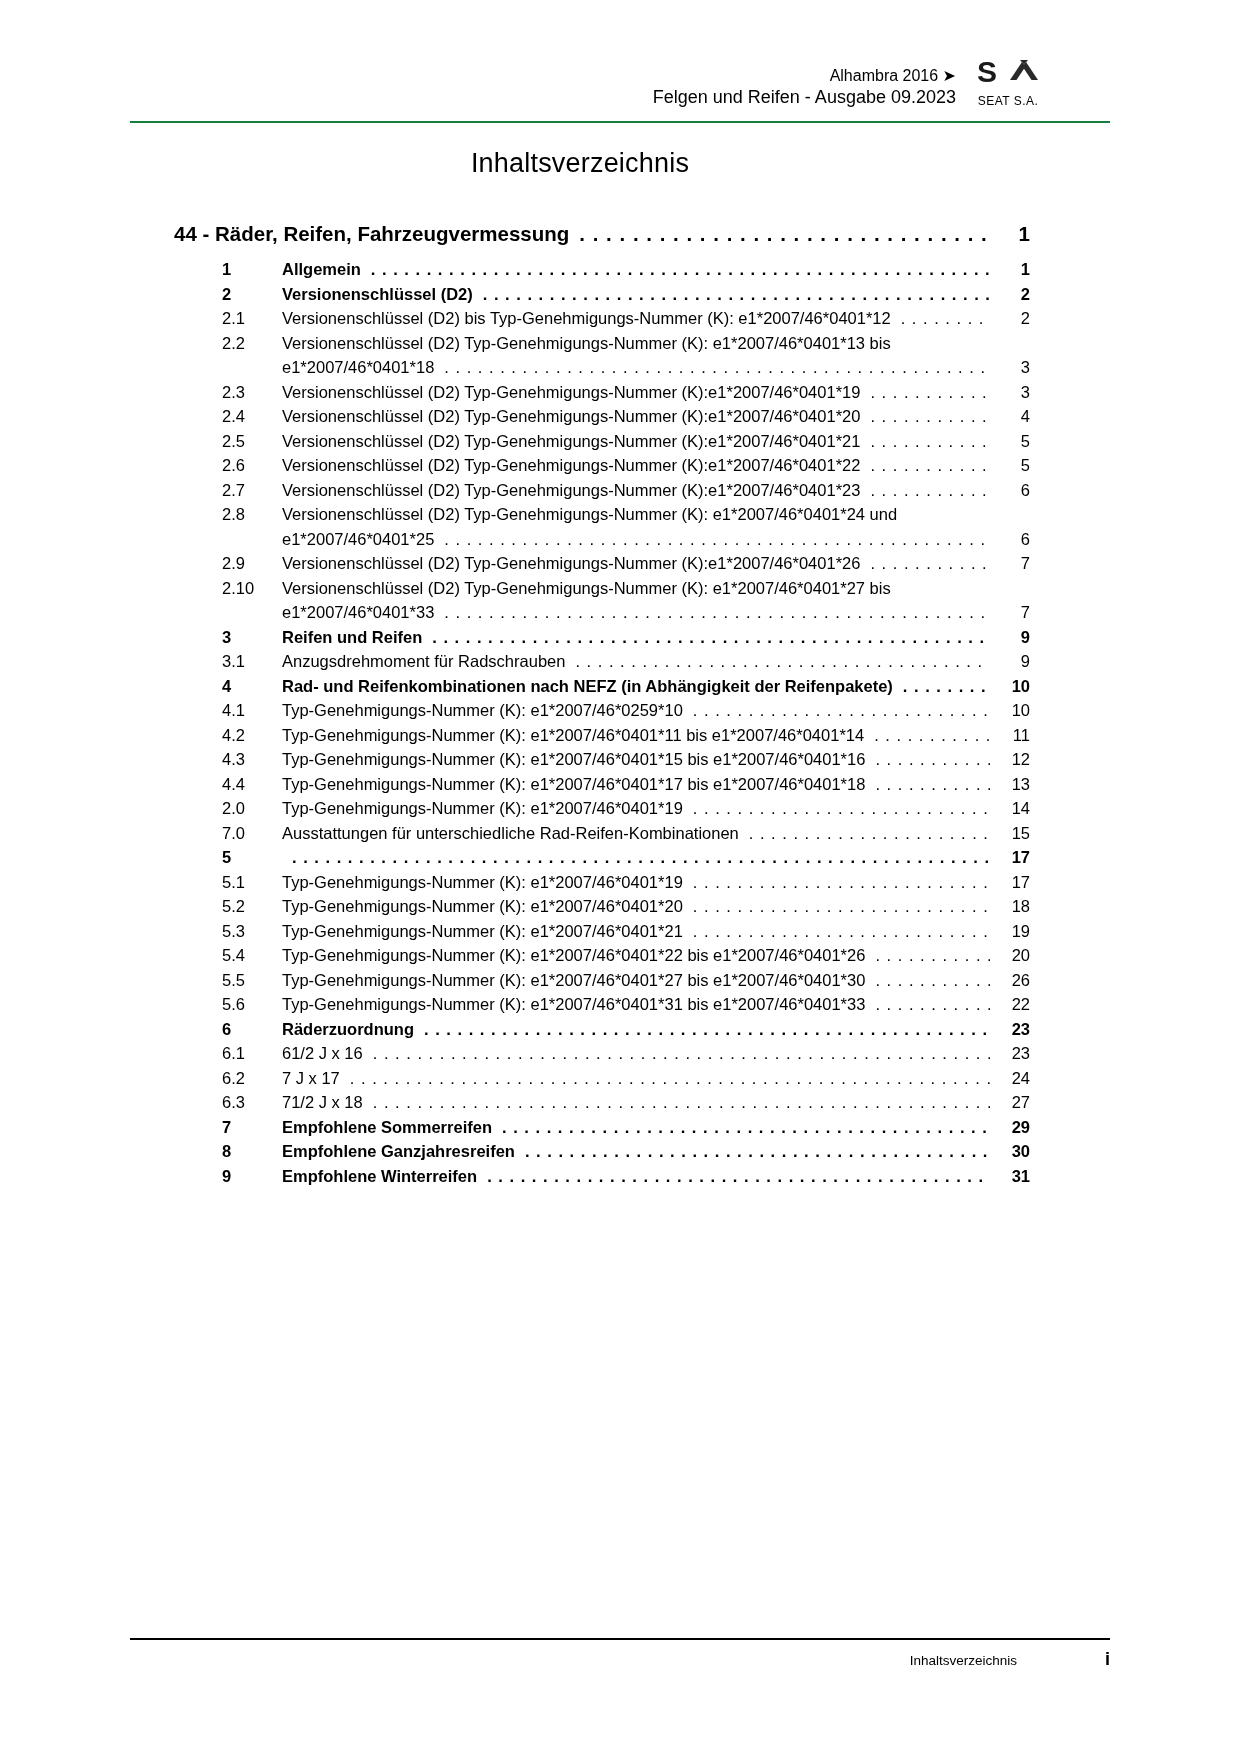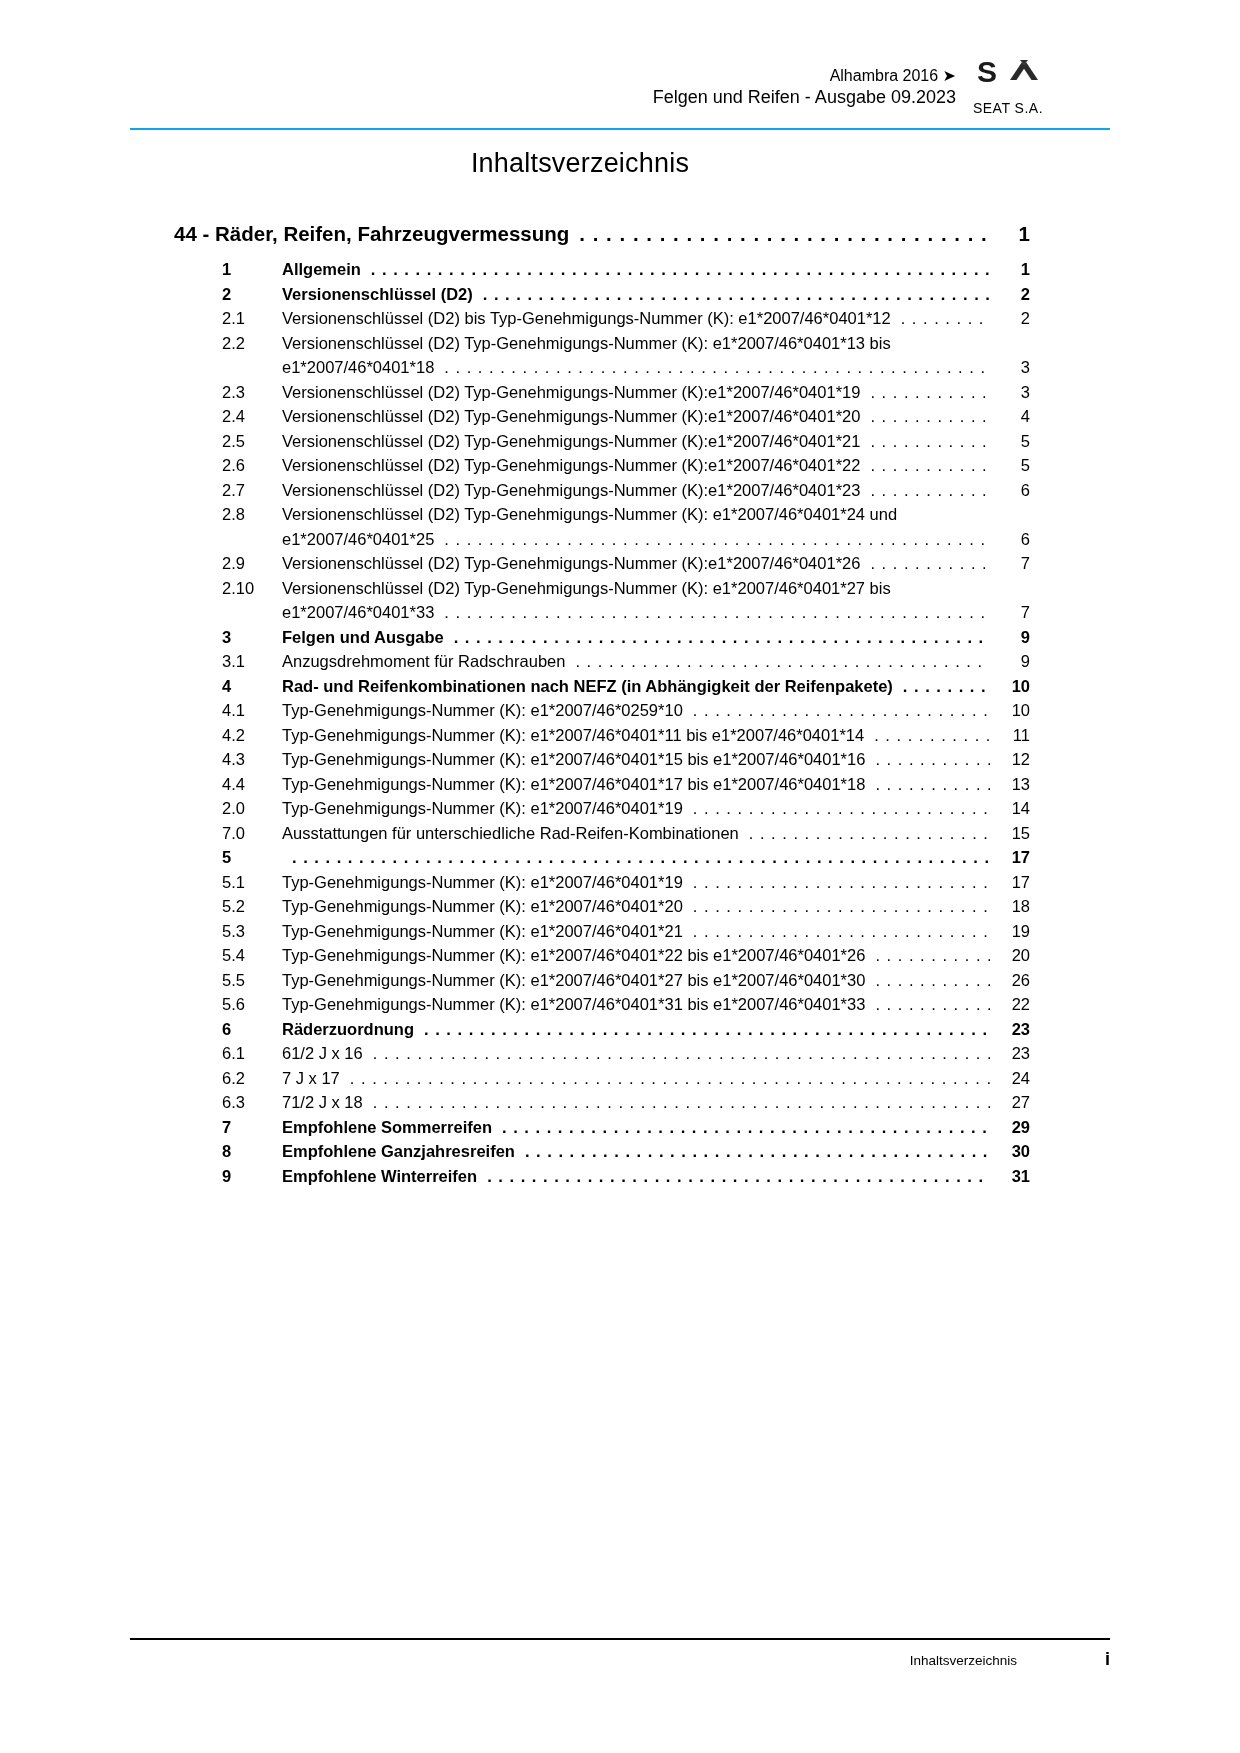--- a/index.html
+++ b/index.html
@@ -20,34 +20,34 @@
   
   .header {
     position: absolute;
     left: 130px;
     top: 54px;
     width: 980px;
     display: flex;
     justify-content: flex-end;
     align-items: flex-start;
     padding-bottom: 12px;
-    border-bottom: 2px solid #0ea5e9;
+    border-bottom: 2px solid #15803d;
   }
   .header-text { text-align: right; padding-top: 12px; }
   .header-model { font-size: 16px; line-height: 20px; }
   .header-subtitle { font-size: 18px; line-height: 23px; }
   .header-logos {
     margin-left: 14px;
     margin-right: 64px;
     width: 76px;
     text-align: center;
     flex: none;
   }
   .logo-row { display: flex; justify-content: center; align-items: center; gap: 6px; height: 34px; }
-  .brand-name { font-size: 14px; letter-spacing: 0.5px; margin-top: 12px; white-space: nowrap; }
+  .brand-name { font-size: 12px; letter-spacing: 0.5px; margin-top: 6px; white-space: nowrap; }
 
   
   .main { margin-left: 130px; width: 900px; padding-top: 148px; }
   .title { text-align: center; font-size: 27px; font-weight: 400; letter-spacing: 0.2px; }
   .toc { margin-top: 40px; margin-left: 44px; }
 
   .toc-row {
     display: flex;
     align-items: baseline;
     font-size: 16.5px;
@@ -206,21 +206,21 @@
           <span class="text">Versionenschlüssel (D2) Typ-Genehmigungs-Nummer (K): e1*2007/46*0401*27 bis</span>
         </div>
         <div class="toc-row">
           <span class="num"></span>
           <span class="text">e1*2007/46*0401*33</span>
           <span class="dots">. . . . . . . . . . . . . . . . . . . . . . . . . . . . . . . . . . . . . . . . . . . . . . . . . . . . . . . . . . . . . . . . . . . . . . . . . . . . . . . . . . . . . . . . . . . . . . . . . . . . . . . . . . . . . . . . . . . . . . . . . . . . . . . . . . . . . . . . . . . . . . . . . . . . . . . . . . . . . . . . . . . . . . . . . . . . . . . . . . . . </span>
           <span class="pagenum">7</span>
         </div>
         <div class="toc-row bold">
           <span class="num">3</span>
-          <span class="text">Felgen und Ausgabe</span>
+          <span class="text">Reifen und Reifen</span>
           <span class="dots">. . . . . . . . . . . . . . . . . . . . . . . . . . . . . . . . . . . . . . . . . . . . . . . . . . . . . . . . . . . . . . . . . . . . . . . . . . . . . . . . . . . . . . . . . . . . . . . . . . . . . . . . . . . . . . . . . . . . . . . . . . . . . . . . . . . . . . . . . . . . . . . . . . . . . . . . . . . . . . . . . . . . . . . . . . . . . . . . . . . . </span>
           <span class="pagenum">9</span>
         </div>
         <div class="toc-row">
           <span class="num">3.1</span>
           <span class="text">Anzugsdrehmoment für Radschrauben</span>
           <span class="dots">. . . . . . . . . . . . . . . . . . . . . . . . . . . . . . . . . . . . . . . . . . . . . . . . . . . . . . . . . . . . . . . . . . . . . . . . . . . . . . . . . . . . . . . . . . . . . . . . . . . . . . . . . . . . . . . . . . . . . . . . . . . . . . . . . . . . . . . . . . . . . . . . . . . . . . . . . . . . . . . . . . . . . . . . . . . . . . . . . . . . </span>
           <span class="pagenum">9</span>
         </div>
         <div class="toc-row bold">

